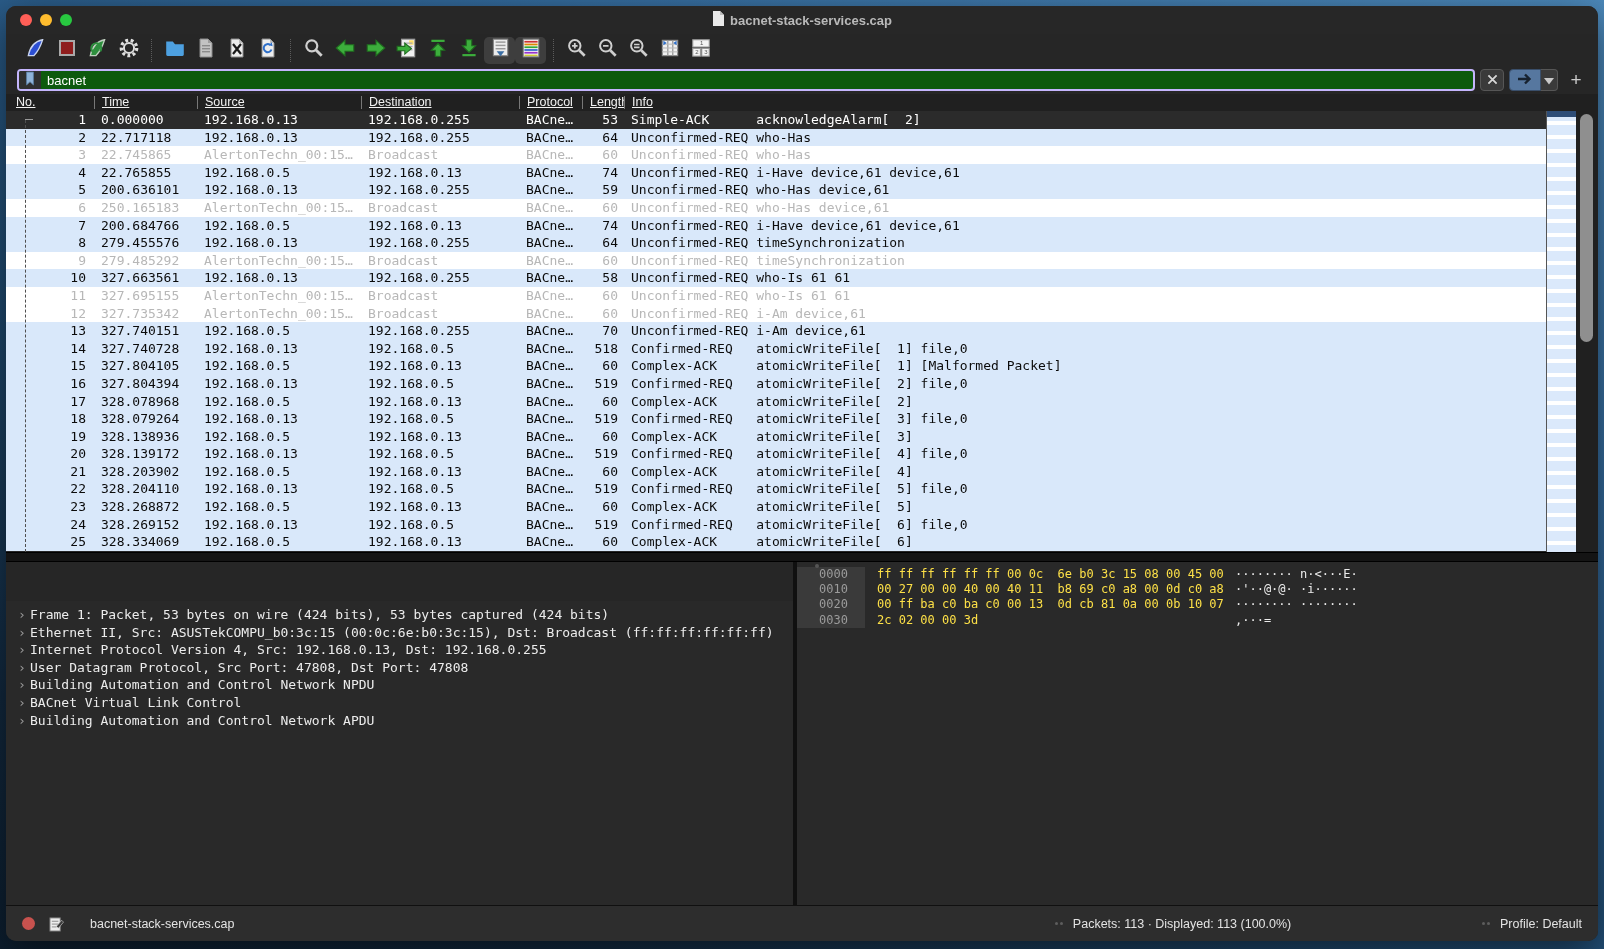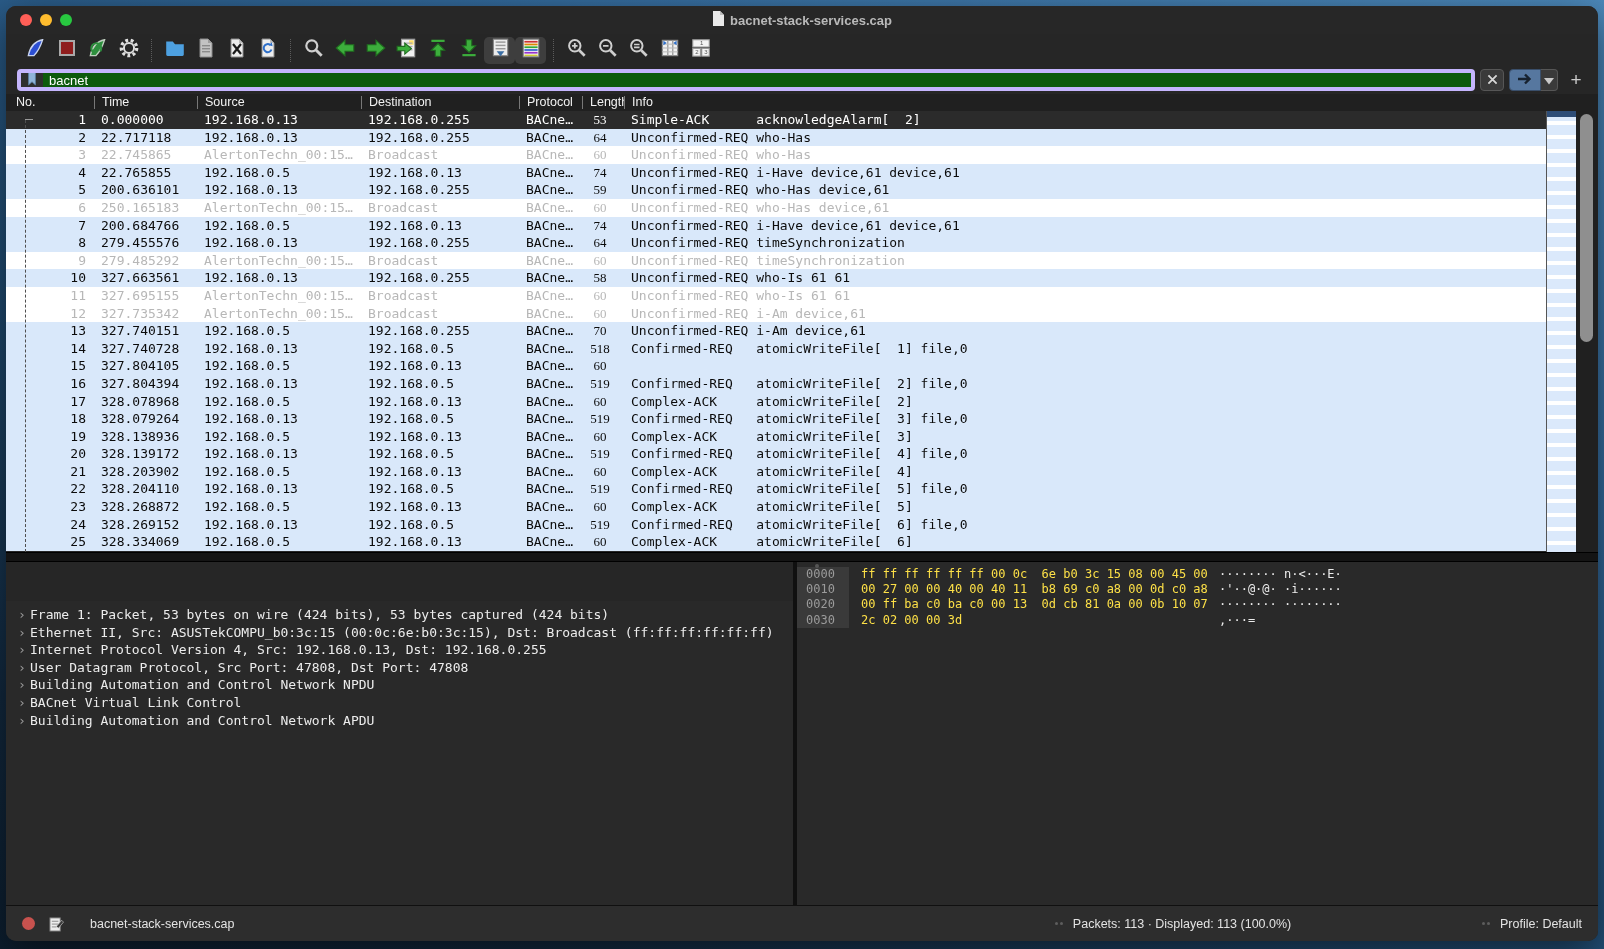--- a/index.html
+++ b/index.html
@@ -21,40 +21,40 @@
   .tl.red { background:#ff5f57; } .tl.yellow { background:#febc2e; } .tl.green { background:#28c840; }
   .title-wrap { position:absolute; left:0; right:0; display:flex; justify-content:center; align-items:center; gap:6px; pointer-events:none; }
   .title-text { color:#b9b9b9; font-size:13px; font-weight:bold; }
   
   .toolbar { height:32px; flex:none; background:#262626; display:flex; align-items:center; padding-left:14px; }
   .tbtn { width:31px; height:27px; border-radius:5px; display:flex; align-items:center; justify-content:center; flex:none; }
   .tbtn.active { background:#3e3e3e; }
   .tsep { width:1px; height:23px; border-left:1px dotted #5c5c5c; margin:0 7px; flex:none; }
   
   .filterbar { height:28px; flex:none; background:#262626; display:flex; align-items:center; padding:0 9px 0 11px; gap:5px; }
-  .filter-field { flex:1; height:22px; background:#0d5a0d; border:4px solid #c4b5fd; border-radius:4px; display:flex; align-items:center; overflow:hidden; }
+  .filter-field { flex:1; height:22px; background:#0d5a0d; border:2px solid #c4b5fd; border-radius:4px; display:flex; align-items:center; overflow:hidden; }
   .bookmark-seg { width:22px; height:100%; background:#2f2f2f; display:flex; align-items:center; justify-content:center; flex:none; }
   .filter-input { flex:1; background:transparent; border:none; outline:none; color:#ffffff; font-size:13px; font-family:"Liberation Sans",sans-serif; padding:0 6px; }
   .sq-btn { width:24px; height:22px; border-radius:4px; background:#3a3a3a; border:1px solid #565656; display:flex; align-items:center; justify-content:center; flex:none; }
   .apply-group { display:flex; flex:none; }
   .apply-btn { width:32px; height:22px; background:#56779f; border:1px solid #3a4f6b; border-radius:4px 0 0 4px; display:flex; align-items:center; justify-content:center; }
   .caret-btn { width:17px; height:22px; background:#3a3a3a; border:1px solid #565656; border-left:none; border-radius:0 4px 4px 0; display:flex; align-items:center; justify-content:center; }
   .add-btn { width:26px; height:24px; color:#c9c9c9; font-size:19px; display:flex; align-items:center; justify-content:center; }
   
   .colheader { height:17px; flex:none; background:#202020; color:#f2f2f2; font-size:12.5px;
     display:grid; grid-template-columns:88px 103px 164px 158px 63px 42px 1fr; align-items:center; }
-  .colheader .hc { padding-left:7px; border-left:1px solid #787878; height:13px; line-height:13px; overflow:hidden; white-space:nowrap; }
+  .colheader .hc { padding-left:7px; border-left:1px solid #787878; height:13px; line-height:13px; overflow:hidden; white-space:nowrap;text-decoration:underline; }
   .colheader .hc:first-child { border-left:none; padding-left:10px; }
   .rows-area { height:441px; flex:none; position:relative; background:#262626; overflow:hidden; }
   .prow { display:grid; grid-template-columns:88px 103px 164px 158px 63px 42px 1fr; height:17.6px; line-height:17.6px;
     font-family:"DejaVu Sans Mono", monospace; font-size:13px; }
   .prow span { overflow:hidden; white-space:pre; }
   .prow .c-no { text-align:right; padding-right:8px; }
   .prow .c-time,.prow .c-source,.prow .c-destination,.prow .c-protocol,.prow .c-info { padding-left:7px; }
-  .prow .c-length { text-align:center; padding-right:6px;font-family:Liberation Serif, serif; }
+  .prow .c-length { text-align:right; padding-right:6px; }
   .prow.blue { background:#d9e8fa; color:#0b0b0b; }
   .prow.gray { background:#ffffff; color:#b7b7b7; }
   .prow.selected { background:#2b2b2b; color:#ffffff; }
   .related-line { position:absolute; left:19px; top:9px; bottom:0; width:0; border-left:1px dashed #4f4f4f; z-index:4; }
   .related-tick { position:absolute; left:19px; top:8px; width:8px; height:1px; background:#9a9a9a; z-index:4; }
   .minimap { position:absolute; right:22px; top:0; bottom:0; width:30px; z-index:6; border-left:1px solid #555;
     background-color:#dbe9fb;
     background-image: repeating-linear-gradient(180deg, #dbe9fb 0 10px, #ffffff 10px 14px);
   }
   .minimap-sel { position:absolute; top:0; left:0; right:0; height:6px; background:#2e4d77; }
@@ -63,21 +63,21 @@
   
   .hsplitter { height:10px; flex:none; background:#141414; border-top:1px solid #000; border-bottom:1px solid #000; }
   .bottom { flex:1; display:flex; min-height:0; }
   .detail-pane { width:787px; flex:none; background:#292929; padding-top:5px; overflow:hidden;margin-top:39px; }
   .dline { height:17.6px; line-height:17.6px; white-space:pre; font-family:"DejaVu Sans Mono", monospace; font-size:13px; color:#ececec; padding-left:8px; }
   .dline .chev { color:#9a9a9a; display:inline-block; width:16px; text-align:center; }
   .vsplitter { width:4px; flex:none; background:#101010; }
   .hex-pane { flex:1; background:#292929; padding-top:5px; overflow:hidden; position:relative; }
   .hex-grip { position:absolute; top:2px; left:18px; width:4px; height:4px; border-radius:50%; background:#555; }
   .hrow { display:flex; height:15.2px; line-height:15.2px; font-family:"DejaVu Sans Mono", monospace; font-size:12px; white-space:pre; }
-  .hoffset { width:52px; flex:none; background:#3a3a3a; color:#9b9b9b; padding-left:9px; margin-right:12px; }
+  .hoffset { width:68px; flex:none; background:#3a3a3a; color:#9b9b9b; padding-left:22px; margin-right:12px; }
   .hhex { width:348px; flex:none; color:#fde047; }
   .hascii { color:#ececec; margin-left:10px; }
   
   .statusbar { height:36px; flex:none; background:#2d2d2d; border-top:1px solid #101010; display:flex; align-items:center; padding:0 16px; font-size:12.5px; color:#e3e3e3; }
   .expert-dot { width:13px; height:13px; border-radius:50%; background:#c8524e; flex:none; }
   .sb-icon { margin-left:14px; flex:none; display:flex; }
   .sb-file { margin-left:26px; }
   .grip { display:flex; gap:2px; margin-right:10px; }
   .grip i { width:3px; height:3px; border-radius:50%; background:#5d5d5d; }
   .sp1 { flex:4.3; } .sp2 { flex:1; }
@@ -434,20 +434,21 @@
           <span class="c-length">518</span>
           <span class="c-info">Confirmed-REQ   atomicWriteFile[  1] file,0</span>
         </div>
         <div class="prow blue">
           <span class="c-no">15</span>
           <span class="c-time">327.804105</span>
           <span class="c-source">192.168.0.5</span>
           <span class="c-destination">192.168.0.13</span>
           <span class="c-protocol">BACne…</span>
           <span class="c-length">60</span>
+          <span class="c-info">Complex-ACK     atomicWriteFile[  1] [Malformed Packet]</span>
         </div>
         <div class="prow blue">
           <span class="c-no">16</span>
           <span class="c-time">327.804394</span>
           <span class="c-source">192.168.0.13</span>
           <span class="c-destination">192.168.0.5</span>
           <span class="c-protocol">BACne…</span>
           <span class="c-length">519</span>
           <span class="c-info">Confirmed-REQ   atomicWriteFile[  2] file,0</span>
         </div>

